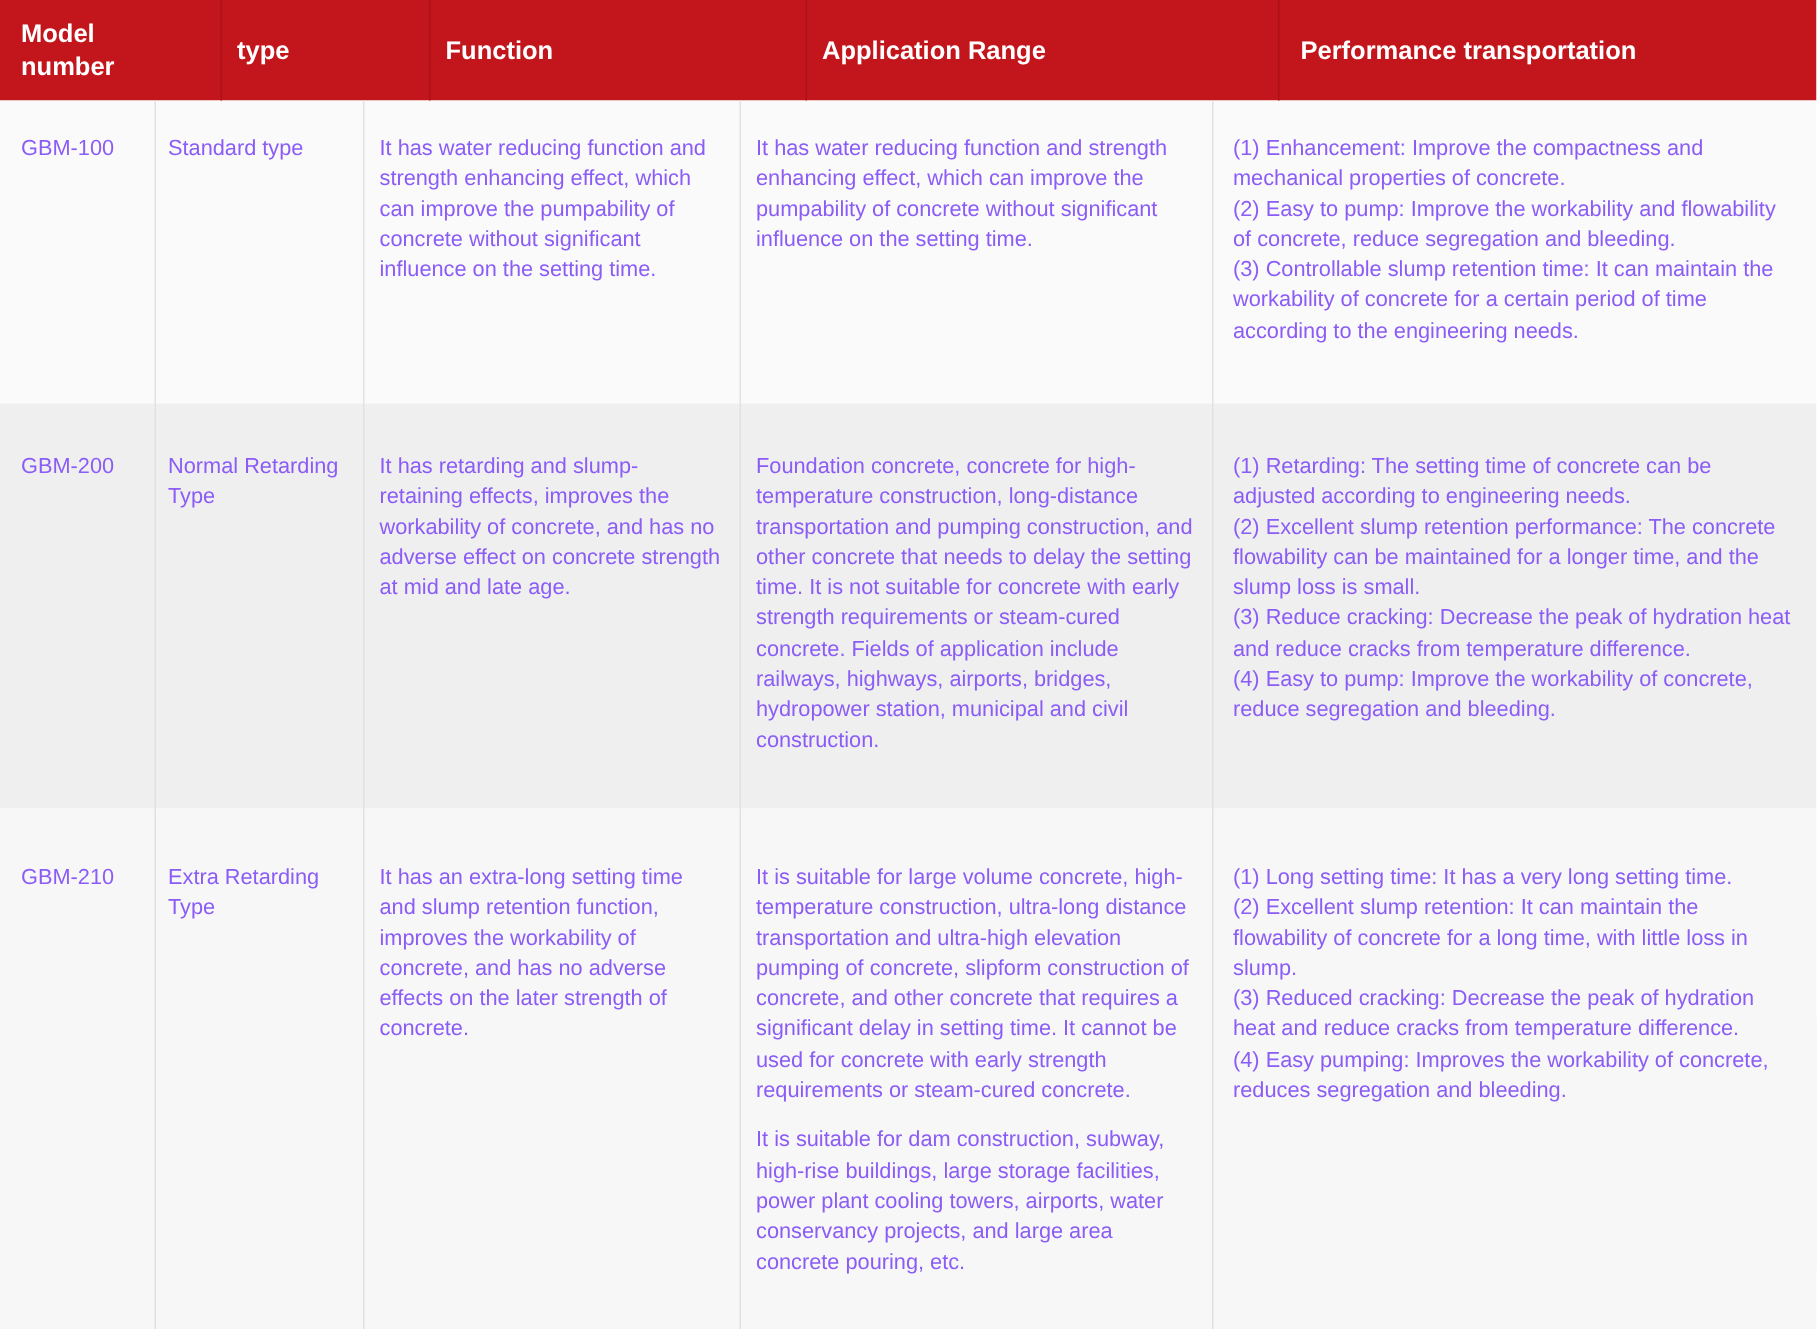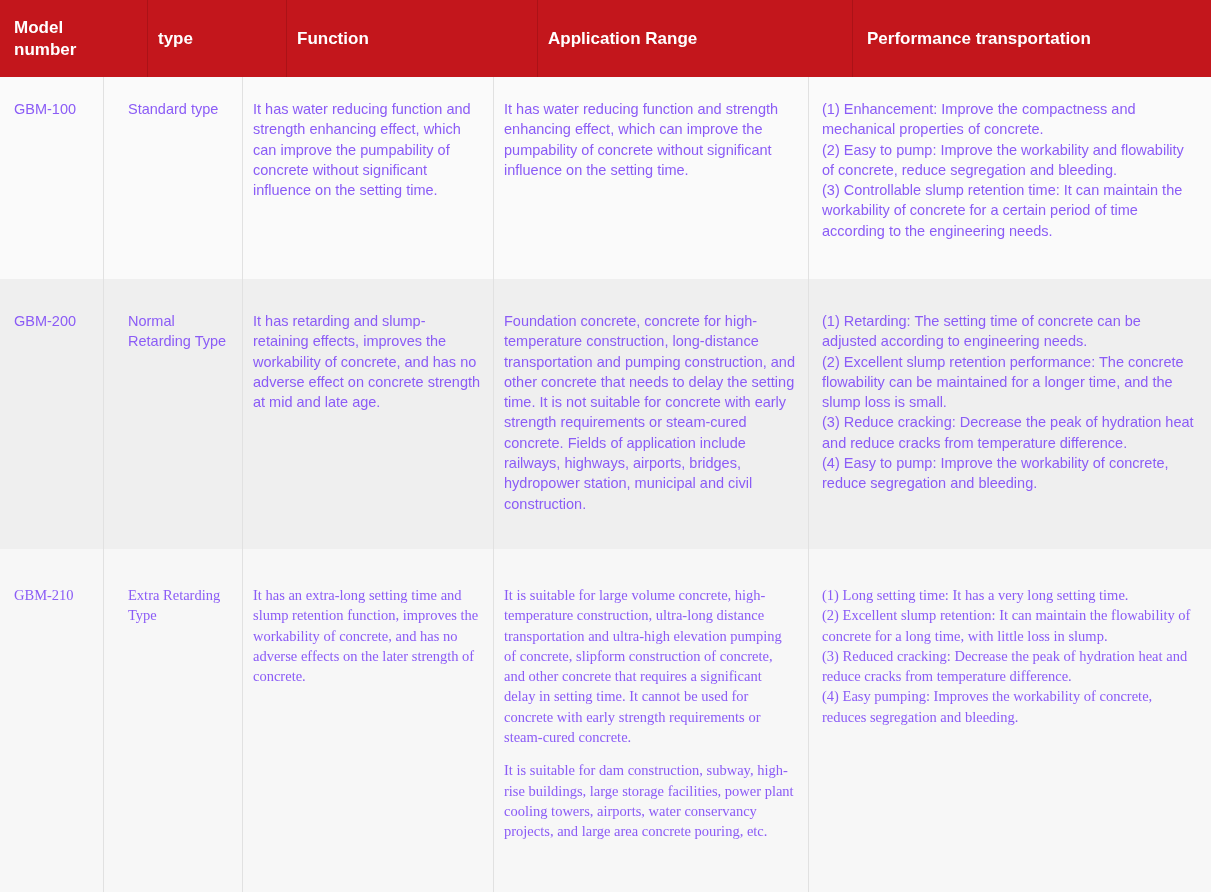--- a/index.html
+++ b/index.html
@@ -16,21 +16,21 @@
   .tbl {
     width: 1211px;
     height: 892px;
   }
   .hrow, .row {
     display: grid;
     grid-template-columns: 103px 139px 251px 315px 1fr;
   }
   
   .hrow {
-    height: 77px;
+    height: 67px;
     background: #c3161c;
   }
   .hcell {
     display: flex;
     align-items: center;
     color: #ffffff;
     font-size: 17px;
     font-weight: 700;
     line-height: 1.25;
     box-sizing: border-box;
@@ -46,24 +46,24 @@
   .r3 { height: 347px; background: #f7f7f7; }
   .cell {
     box-sizing: border-box;
     padding: 22px 12px 12px 10px;
     color: #8b5cf6;
     font-size: 14.5px;
     line-height: 1.4;
     overflow: hidden;
   }
   .r2 .cell { padding-top: 32px; }
-  .r3 .cell { padding-top: 36px; font-family: Liberation Serif, serif; }
+  .r3 .cell { padding-top: 36px; }
   .cell + .cell { border-left: 1px solid #e1e1e1; }
   .c-model { padding-left: 14px; }
-  .c-type  { padding-left: 24px; }
+  .c-type  { padding-left: 8px; }
   .c-perf  { padding-left: 13px; padding-right: 14px; }
   .cell p { margin: 0; }
   .c-app p + p { margin-top: 13px; }
 </style>
 </head>
 <body>
 
 <div class="tbl">
 
   <div class="hrow">

